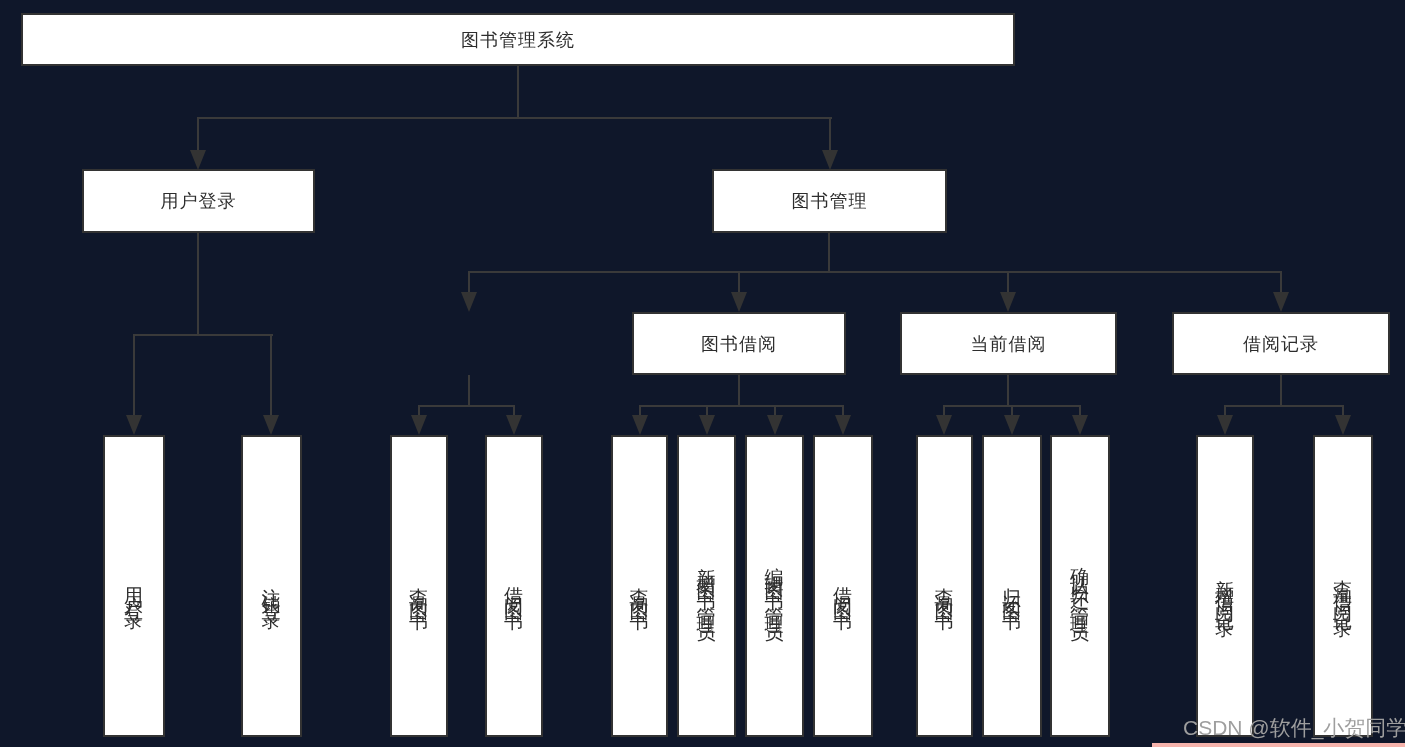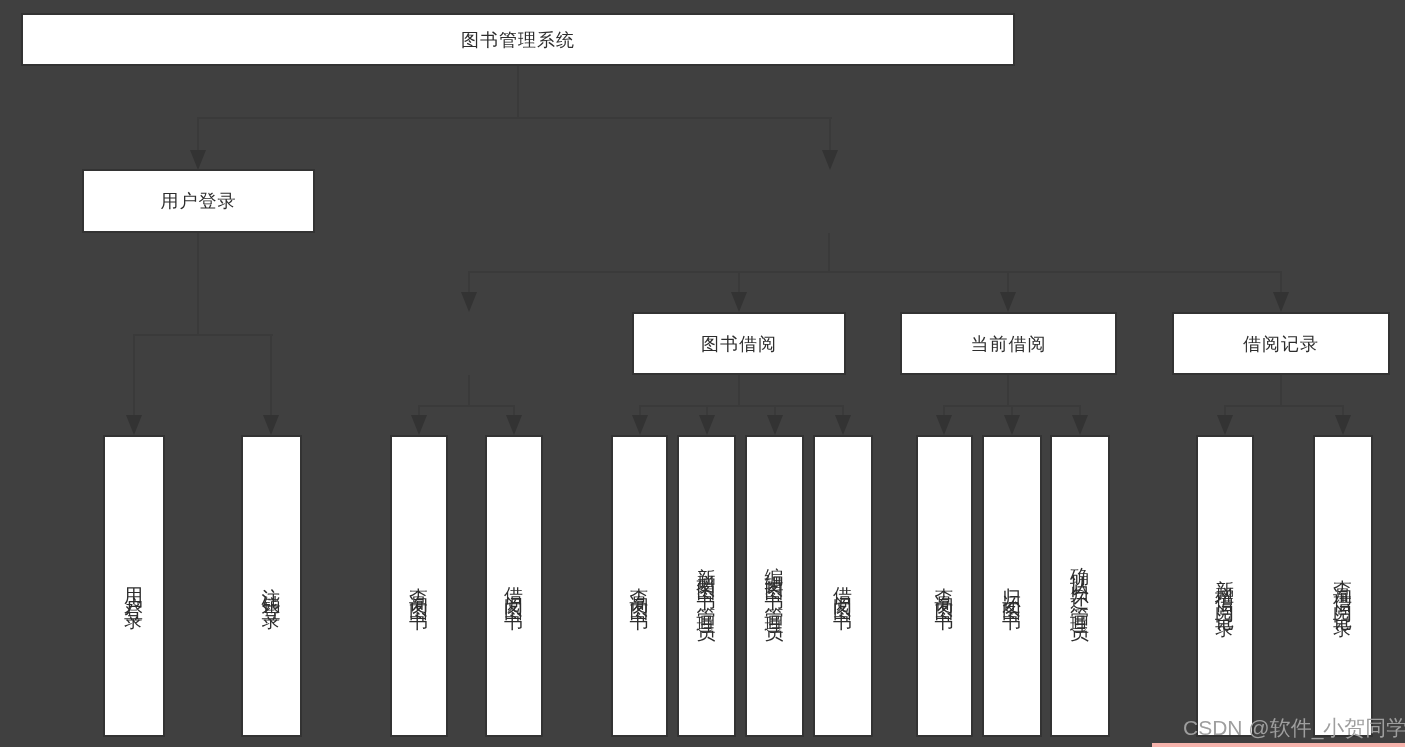--- a/index.html
+++ b/index.html
@@ -1,17 +1,17 @@
 <!DOCTYPE html>
 <html><head>
 <meta charset="utf-8">
 <style>
   html,body { margin:0; padding:0; background:#ffffff; }
   #canvas {
-    position:relative; width:1405px; height:747px; background:#404040;
+    position:relative; width:1405px; height:747px; background:#0f172a;
     font-family:"Liberation Sans","DejaVu Sans",sans-serif;
     overflow:hidden;
     text-align:center;
   }
   .box {
     position:absolute; box-sizing:border-box; background:#ffffff;
     border:2px solid #333333; color:#2d2d2d;
     display:flex; align-items:center; justify-content:center;
     font-size:18px; letter-spacing:1px; z-index:2;
   }
@@ -46,20 +46,21 @@
   <div class="box root" style="left:21px; top:13px; width:994px; height:53px;">图书管理系统</div>
 
   <div class="vline" style="left:517px; top:64px; height:55px;"></div>
   <div class="hline" style="left:197px; top:117px; width:635px;"></div>
   <div class="vline" style="left:197px; top:117px; height:34px;"></div>
   <div class="arrow" style="left:190px; top:150px;"></div>
   <div class="vline" style="left:829px; top:117px; height:34px;"></div>
   <div class="arrow" style="left:822px; top:150px;"></div>
 
   <div class="box" style="left:82px; top:169px; width:233px; height:64px;">用户登录</div>
+  <div class="box" style="left:712px; top:169px; width:235px; height:64px;">图书管理</div>
 
   <div class="vline" style="left:197px; top:233px; height:102px;"></div>
   <div class="hline" style="left:133px; top:334px; width:140px;"></div>
   <div class="vline" style="left:133px; top:334px; height:82px;"></div>
   <div class="arrow" style="left:126px; top:415px;"></div>
   <div class="vline" style="left:270px; top:334px; height:82px;"></div>
   <div class="arrow" style="left:263px; top:415px;"></div>
 
   <div class="vline" style="left:828px; top:233px; height:40px;"></div>
   <div class="hline" style="left:468px; top:271px; width:814px;"></div>

